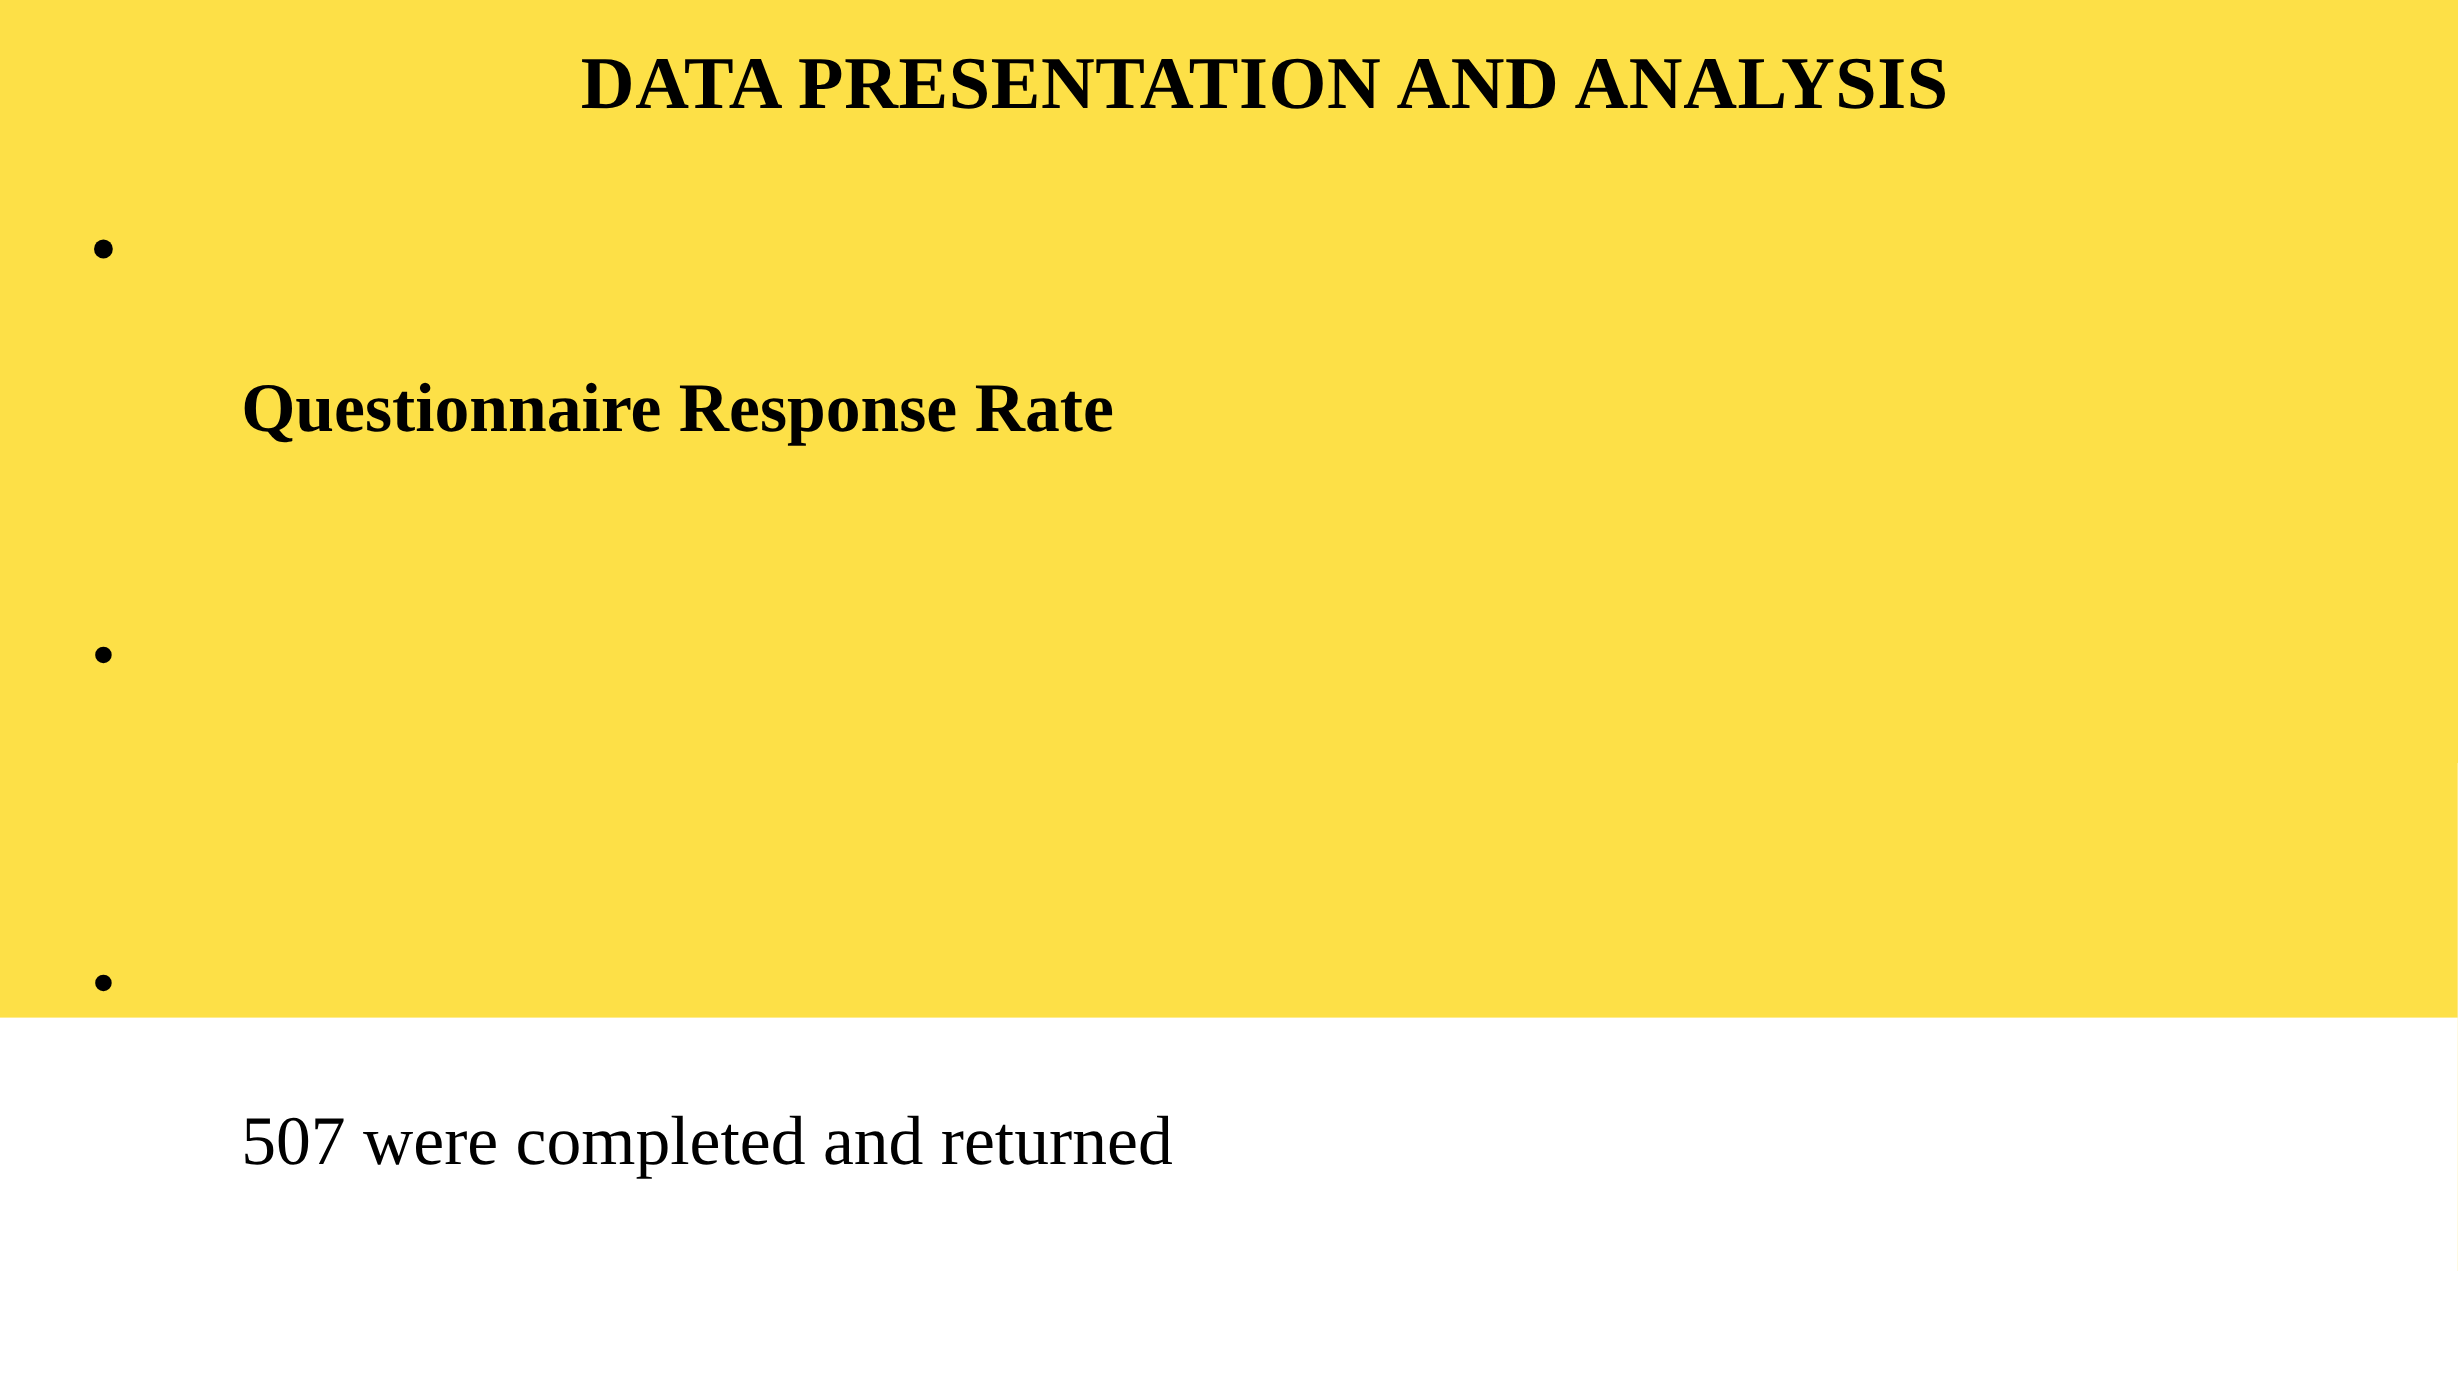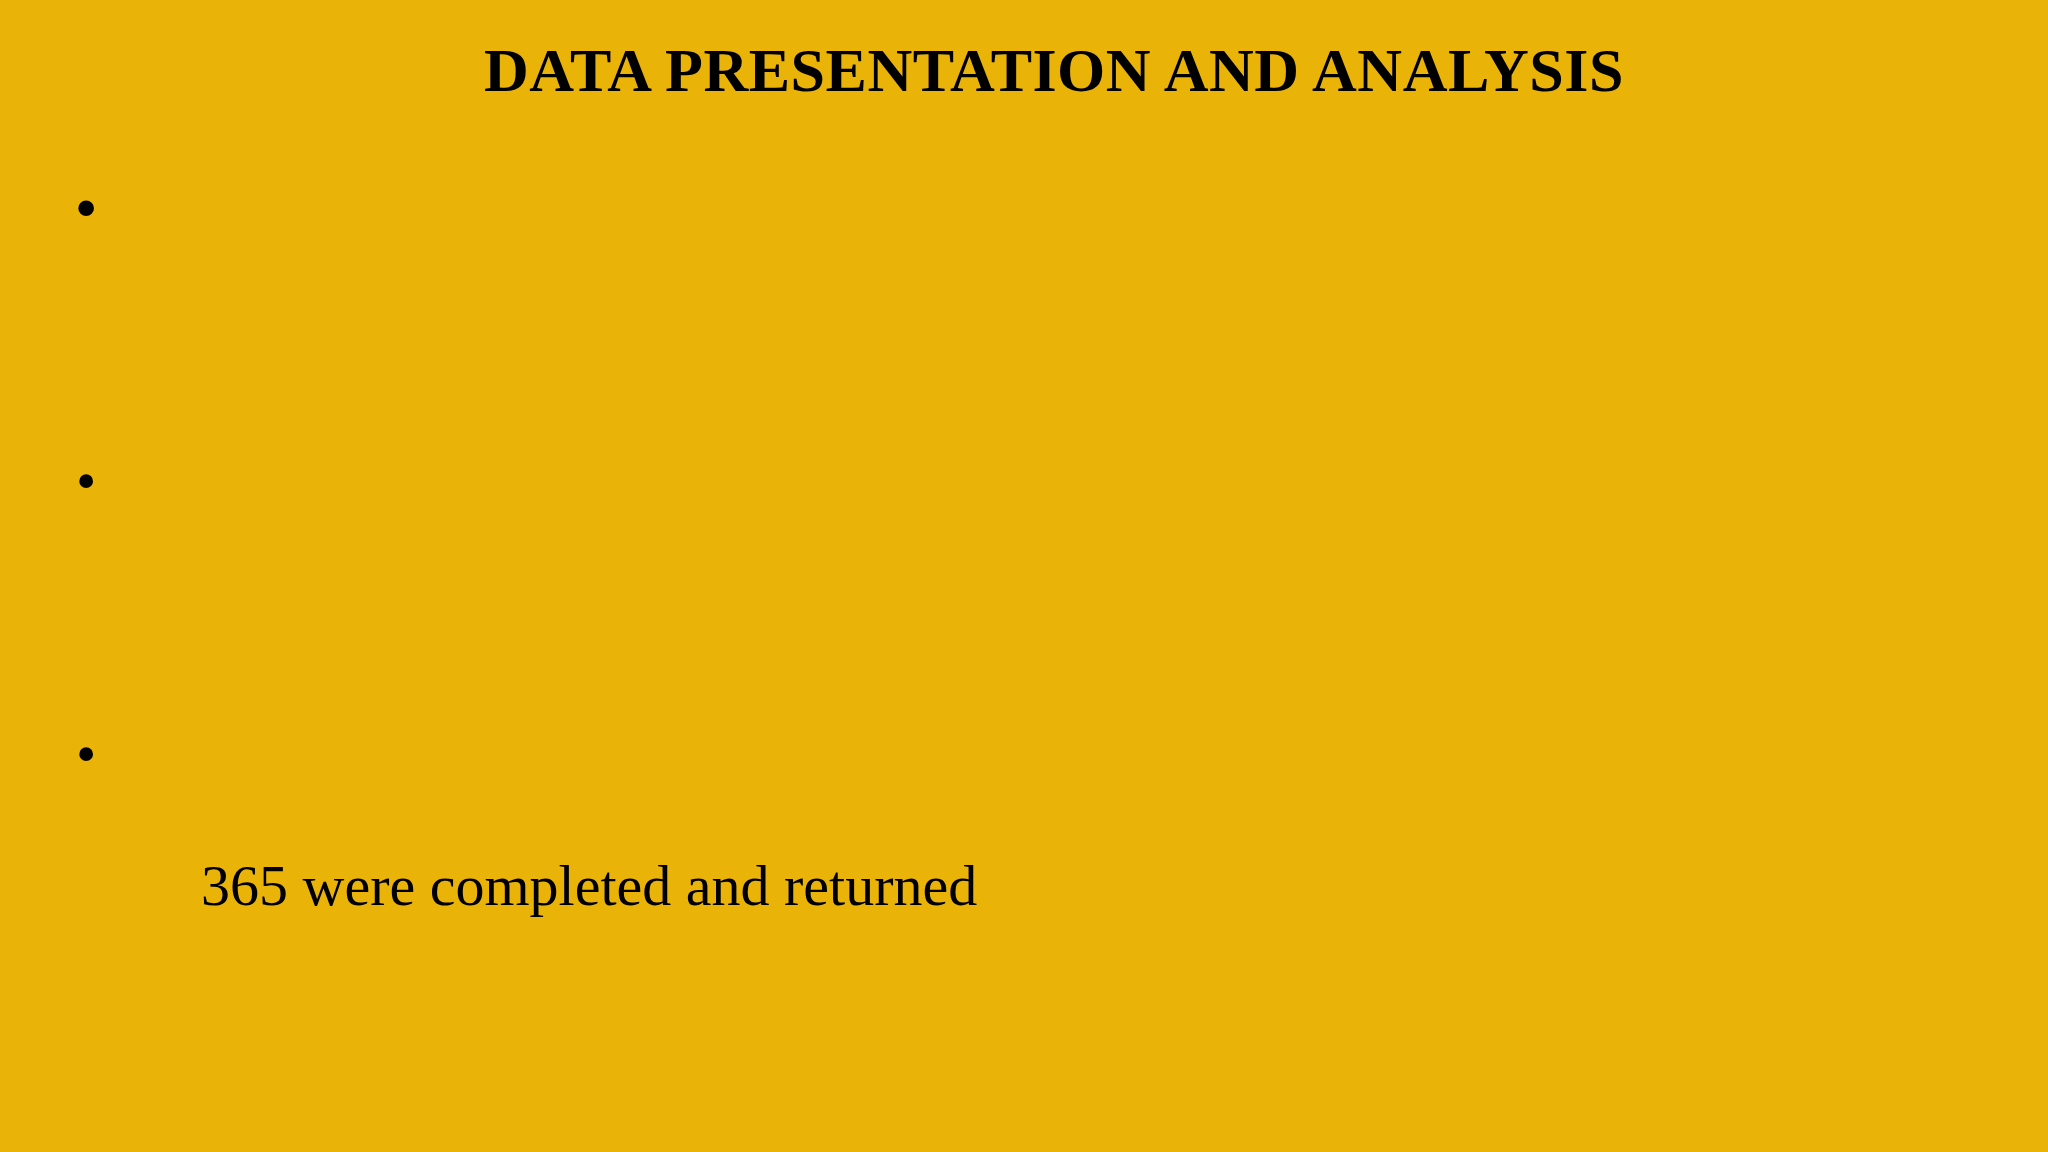--- a/index.html
+++ b/index.html
@@ -10,22 +10,22 @@
   body {
     width: 2048px;
     height: 1152px;
     font-family: "Liberation Serif", "DejaVu Serif", serif;
     color: #000000;
     overflow: hidden;
   }
   .slide {
     position: relative;
     width: 2048px;
-    height: 1152px;
-    background: #eab308;
+    height: 848px;
+    background: #fde047;
     box-sizing: border-box;
   }
   .slide-title {
     position: absolute;
     top: 36px;
     left: 0;
     width: 2048px;
     text-align: center;
     font-size: 62px;
     font-weight: bold;
@@ -66,25 +66,26 @@
 <body>
 
 <div class="slide">
 
   <div class="slide-title">DATA PRESENTATION AND ANALYSIS</div>
 
   <ul class="bullet-list">
 
     <li class="bullet-item bold">
       <span class="dot">•</span>
+      <span>Questionnaire Response Rate</span>
     </li>
 
     <li class="bullet-item">
       <span class="dot">•</span>
     </li>
 
     <li class="bullet-item">
       <span class="dot">•</span>
-      <span>365 were completed and returned</span>
+      <span>507 were completed and returned</span>
     </li>
 
   </ul>
 </div>
 
 </body></html>

